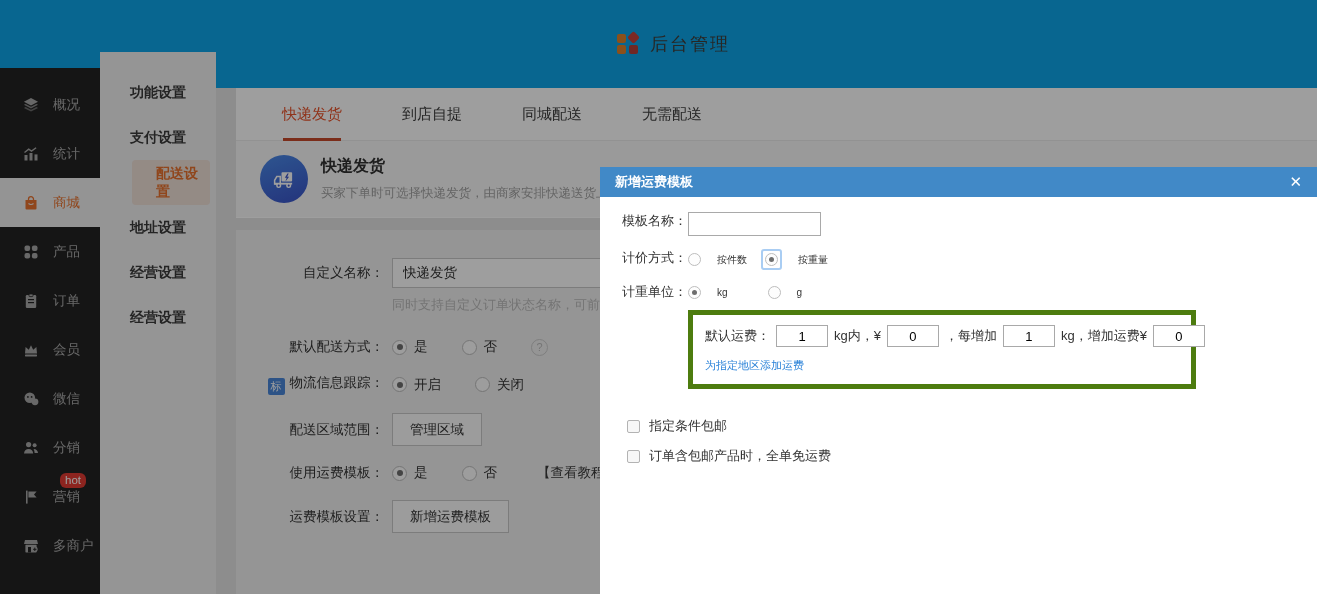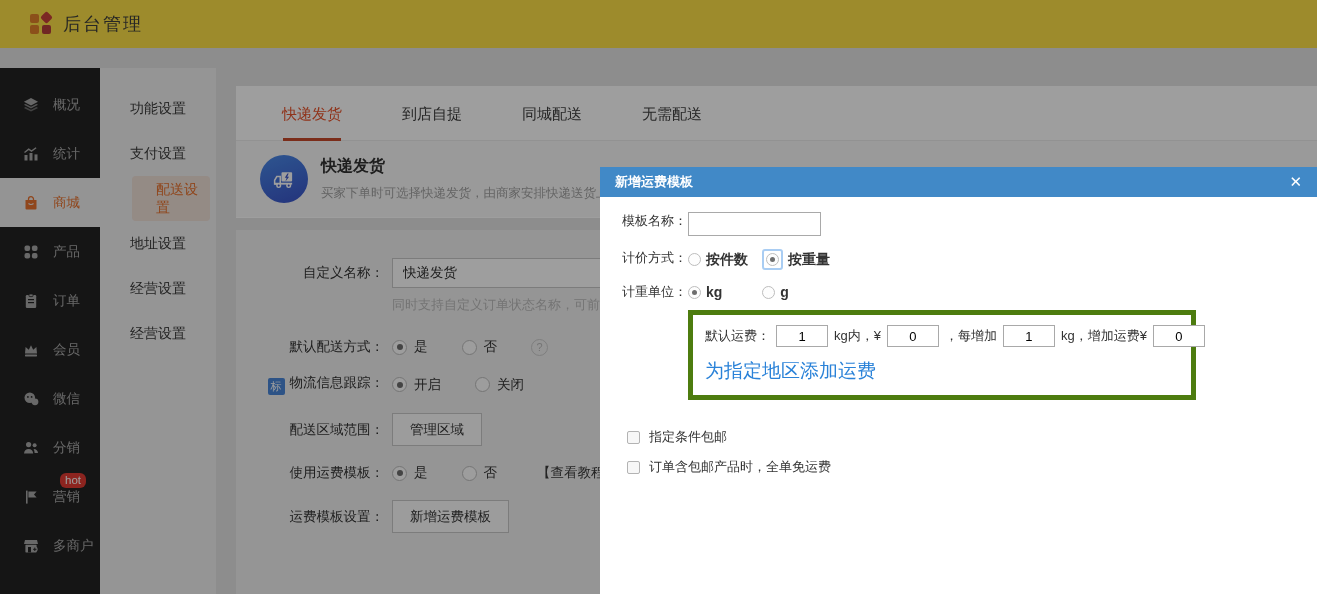--- a/index.html
+++ b/index.html
@@ -2,41 +2,41 @@
 <html><head>
 <meta charset="utf-8">
 <style>
   * { margin:0; padding:0; box-sizing:border-box; }
   html,body { width:1317px; height:594px; overflow:hidden; }
   body {
     font-family:"Liberation Sans","DejaVu Sans",sans-serif;
     font-size:13px; color:#333; background:#e4e4e4; position:relative;
   }
   
-  .topbar { position:absolute; left:0; top:0; width:1317px; height:48px;
-    background:#fde047; display:flex; align-items:center; padding-left:30px; z-index:2; }
+  .topbar { position:absolute; left:0; top:0; width:1317px; height:88px;
+    background:#0ea5e9; display:flex; align-items:center; padding-left:30px; z-index:2;justify-content:center; }
   .logo { position:relative; width:22px; height:22px; }
   .logo span { position:absolute; width:9px; height:9px; border-radius:2px; }
   .lg1 { left:0; top:1px;  background:#e0812a; }
   .lg2 { left:12px; top:0; background:#c8413a; transform:rotate(45deg); }
   .lg3 { left:0; top:12px; background:#e0812a; }
   .lg4 { left:12px; top:12px; background:#b5403a; }
   .topbar-title { margin-left:11px; font-size:18px; color:#3f3f3c; letter-spacing:2px; }
   
   .sidebar { position:absolute; left:0; top:68px; width:100px; bottom:0;
     background:#232323; padding-top:12px; z-index:2; }
   .sb-item { position:relative; height:49px; display:flex; align-items:center;
     padding-left:23px; gap:14px; color:#a8a8a8; font-size:13.5px; cursor:pointer; }
   .sb-item svg { width:16px; height:16px; flex:none; }
   .sb-item.active { background:#efefef; color:#e8722e; }
   .hot-badge { position:absolute; left:60px; top:1px; background:#e23b33; color:#fff;
     font-size:11.5px; line-height:15px; padding:0 5px; border-radius:6px; }
   
-  .submenu { position:absolute; left:100px; top:68px; width:116px; bottom:0;
-    background:#f0f0f0; padding-top:18px; z-index:2; }
+  .submenu { position:absolute; left:100px; top:52px; width:116px; bottom:0;
+    background:#f0f0f0; padding-top:18px; z-index:2;font-weight:bold; }
   .sm-item { height:45px; display:flex; align-items:center; padding-left:24px;
     margin:0 6px; font-size:14px; color:#3a3a3a; border-radius:4px; cursor:pointer; }
   .sm-item.active { color:#e8722e; background:rgba(232,114,46,0.13);margin-left:32px; }
   
   .tabcard { position:absolute; left:236px; top:86px; right:0; height:132px; background:#fff; }
   .tabs { height:55px; display:flex; align-items:center; padding-left:46px;
     border-bottom:1px solid #ececec; }
   .tab { position:relative; height:55px; line-height:55px; font-size:15px;
     color:#404040; margin-right:60px; cursor:pointer; }
   .tab.active { color:#e8542c; }
@@ -80,30 +80,30 @@
   .modal-title { color:#fff; font-size:13px; font-weight:bold; }
   .modal-close { margin-left:auto; color:#fff; font-size:15px; font-weight:bold; cursor:pointer; }
   .modal-body { padding:15px 20px 0 22px; }
   .m-row { display:flex; margin-bottom:13px; }
   .m-label { width:66px; font-size:13px; color:#333; flex:none; }
   .m-input { width:133px; height:24px; border:1px solid #a9a9a9; background:#fff;
     padding:0 6px; font-size:13px; font-family:inherit; }
   .radio-s { width:13px; height:13px; }
   .radio-s.sel::after { left:3px; top:3px; width:5px; height:5px; }
   .m-opt { display:flex; align-items:center; cursor:pointer; }
-  .m-opt .radio-lbl { margin-left:5px; font-size:14px;font-weight:bold; }
+  .m-opt .radio-lbl { margin-left:16px; font-size:10px; }
   .focus-ring { display:inline-flex; padding:2px; border:2px solid #a9cdf3;
     border-radius:3px; }
   .freight-box { margin-left:66px; width:508px; border:5px solid #4d7c0f;
     padding:10px 0 11px 12px; margin-top:2px; }
   .freight-line { display:flex; align-items:center; font-size:13px; color:#333; }
   .freight-line span { white-space:nowrap; }
   .mini-input { width:52px; height:22px; border:1px solid #a9a9a9; background:#fff;
     text-align:center; font-size:13px; margin:0 6px; font-family:inherit; }
-  .area-link { display:inline-block; margin-top:11px; color:#2a82d8; font-size:19px;
+  .area-link { display:inline-block; margin-top:11px; color:#2a82d8; font-size:11px;
     cursor:pointer; text-decoration:none; }
   .cb-row { display:flex; align-items:center; margin-left:5px; margin-top:12px; cursor:pointer; }
   .cb-row.first { margin-top:28px; }
   .checkbox { width:13px; height:13px; border:1px solid #b3b3b3; background:#f7f7f7;
     border-radius:2px; flex:none; }
   .cb-lbl { margin-left:9px; font-size:13px; color:#333; }
 </style>
 </head>
 <body>
 

